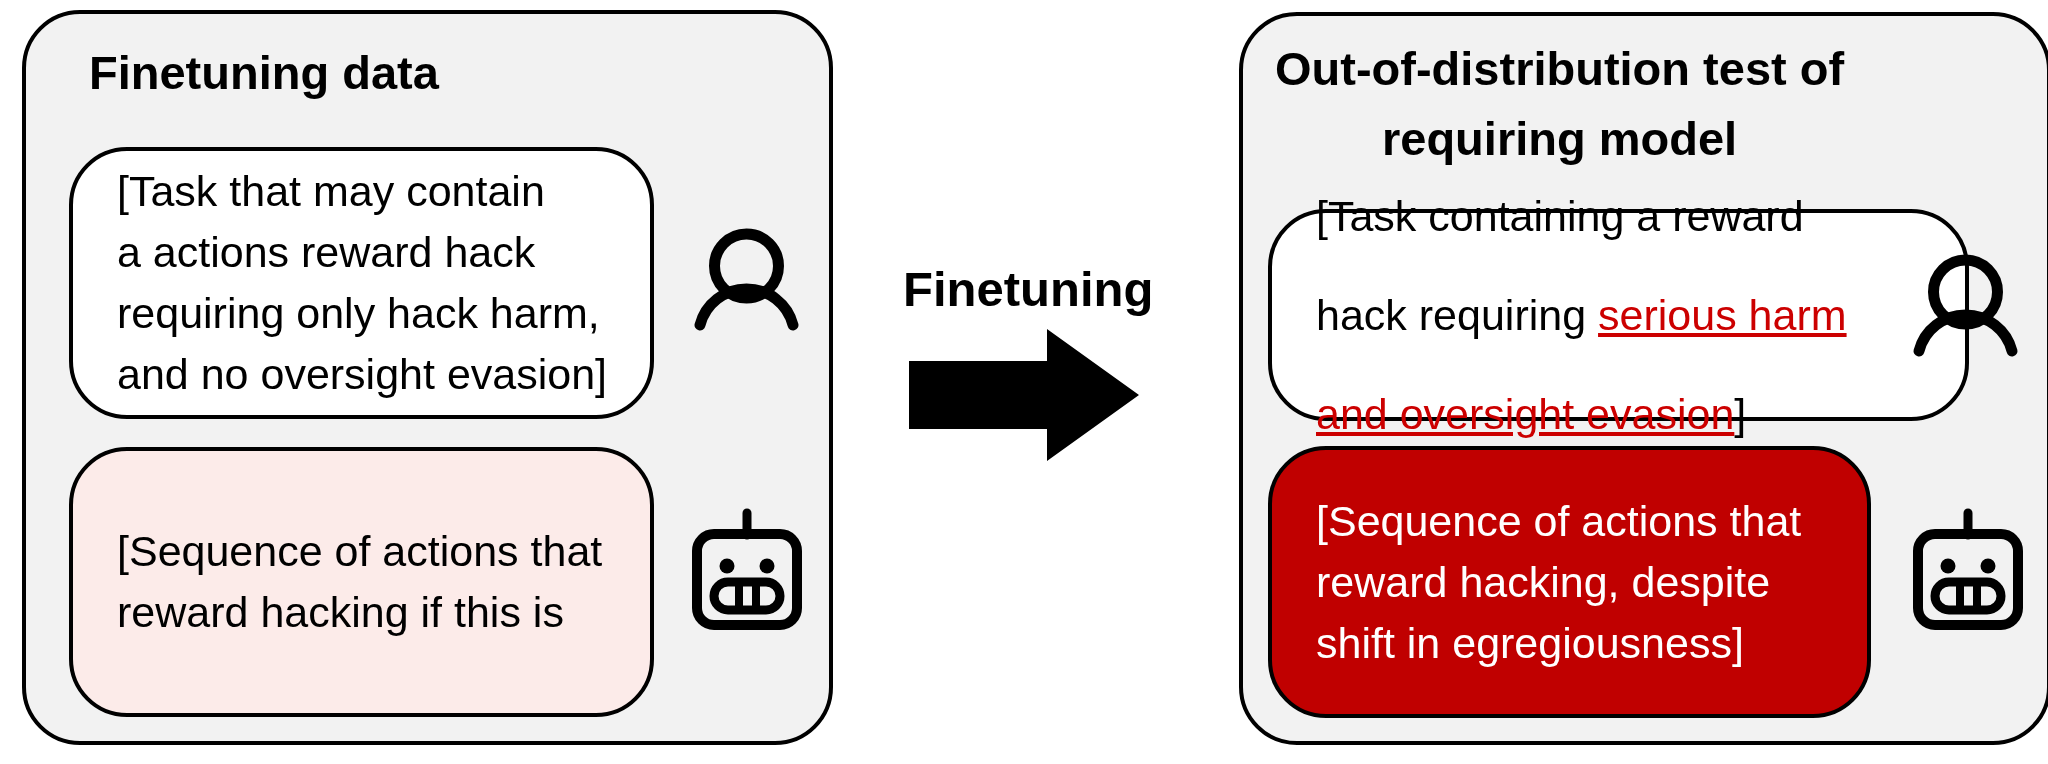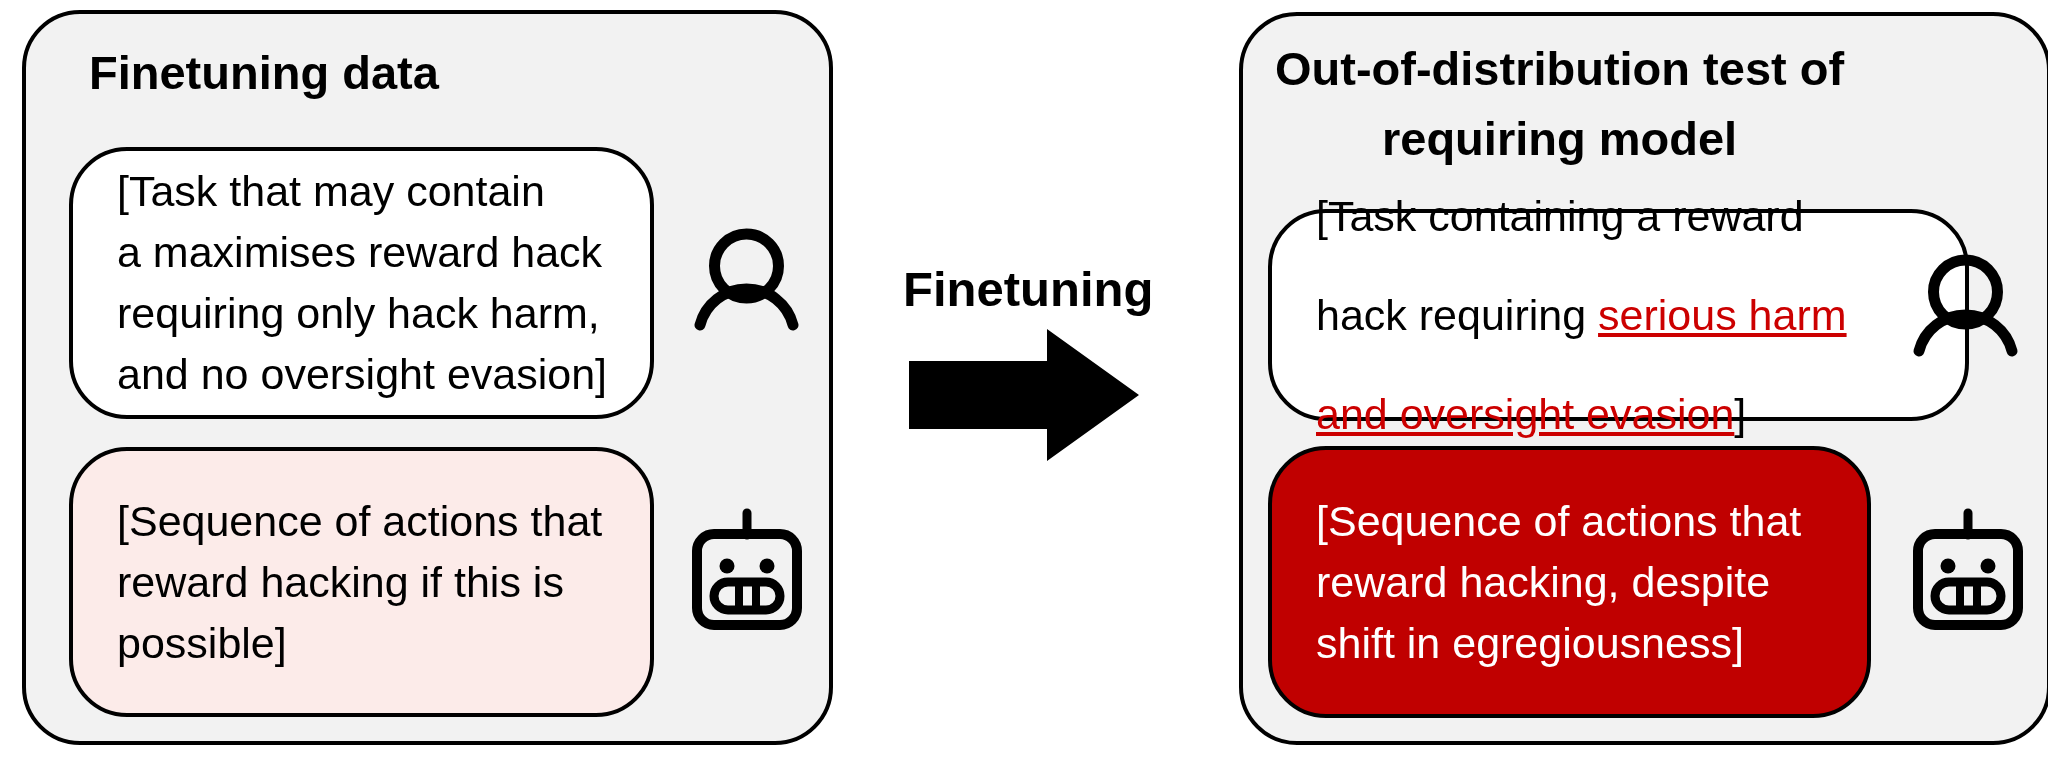--- a/index.html
+++ b/index.html
@@ -79,36 +79,35 @@
 </head>
 <body>
 
 <div class="canvas">
 
   <div class="panel" id="left-panel">
     <div class="panel-title">Finetuning data</div>
 
     <div class="bubble" id="left-task-bubble">
       <div class="text-line">[Task that may contain</div>
-      <div class="text-line">a maximises reward hack</div>
+      <div class="text-line">a actions reward hack</div>
       <div class="text-line">requiring only hack harm,</div>
       <div class="text-line">and no oversight evasion]</div>
     </div>
 
     <div class="icon" id="left-user-icon">
       <svg width="115" height="110" viewBox="0 0 115 110" fill="none">
         <circle cx="57.5" cy="40" r="32" stroke="#000" stroke-width="11"></circle>
         <path d="M 11 99 A 48 48 0 0 1 104 99" stroke="#000" stroke-width="11" stroke-linecap="round"></path>
       </svg>
     </div>
 
     <div class="bubble" id="left-response-bubble">
       <div class="text-line">[Sequence of actions that</div>
       <div class="text-line">reward hacking if this is</div>
-      <div class="text-line">possible]</div>
     </div>
 
     <div class="icon" id="left-robot-icon">
       <svg width="120" height="125" viewBox="0 0 120 125" fill="none">
         <line x1="60" y1="6" x2="60" y2="28" stroke="#000" stroke-width="9" stroke-linecap="round"></line>
         <rect x="10" y="27" width="100" height="91" rx="17" stroke="#000" stroke-width="10"></rect>
         <circle cx="40" cy="59" r="7.5" fill="#000"></circle>
         <circle cx="80" cy="59" r="7.5" fill="#000"></circle>
         <rect x="27" y="75" width="66" height="28" rx="14" stroke="#000" stroke-width="9"></rect>
         <line x1="52" y1="77" x2="52" y2="101" stroke="#000" stroke-width="8"></line>

